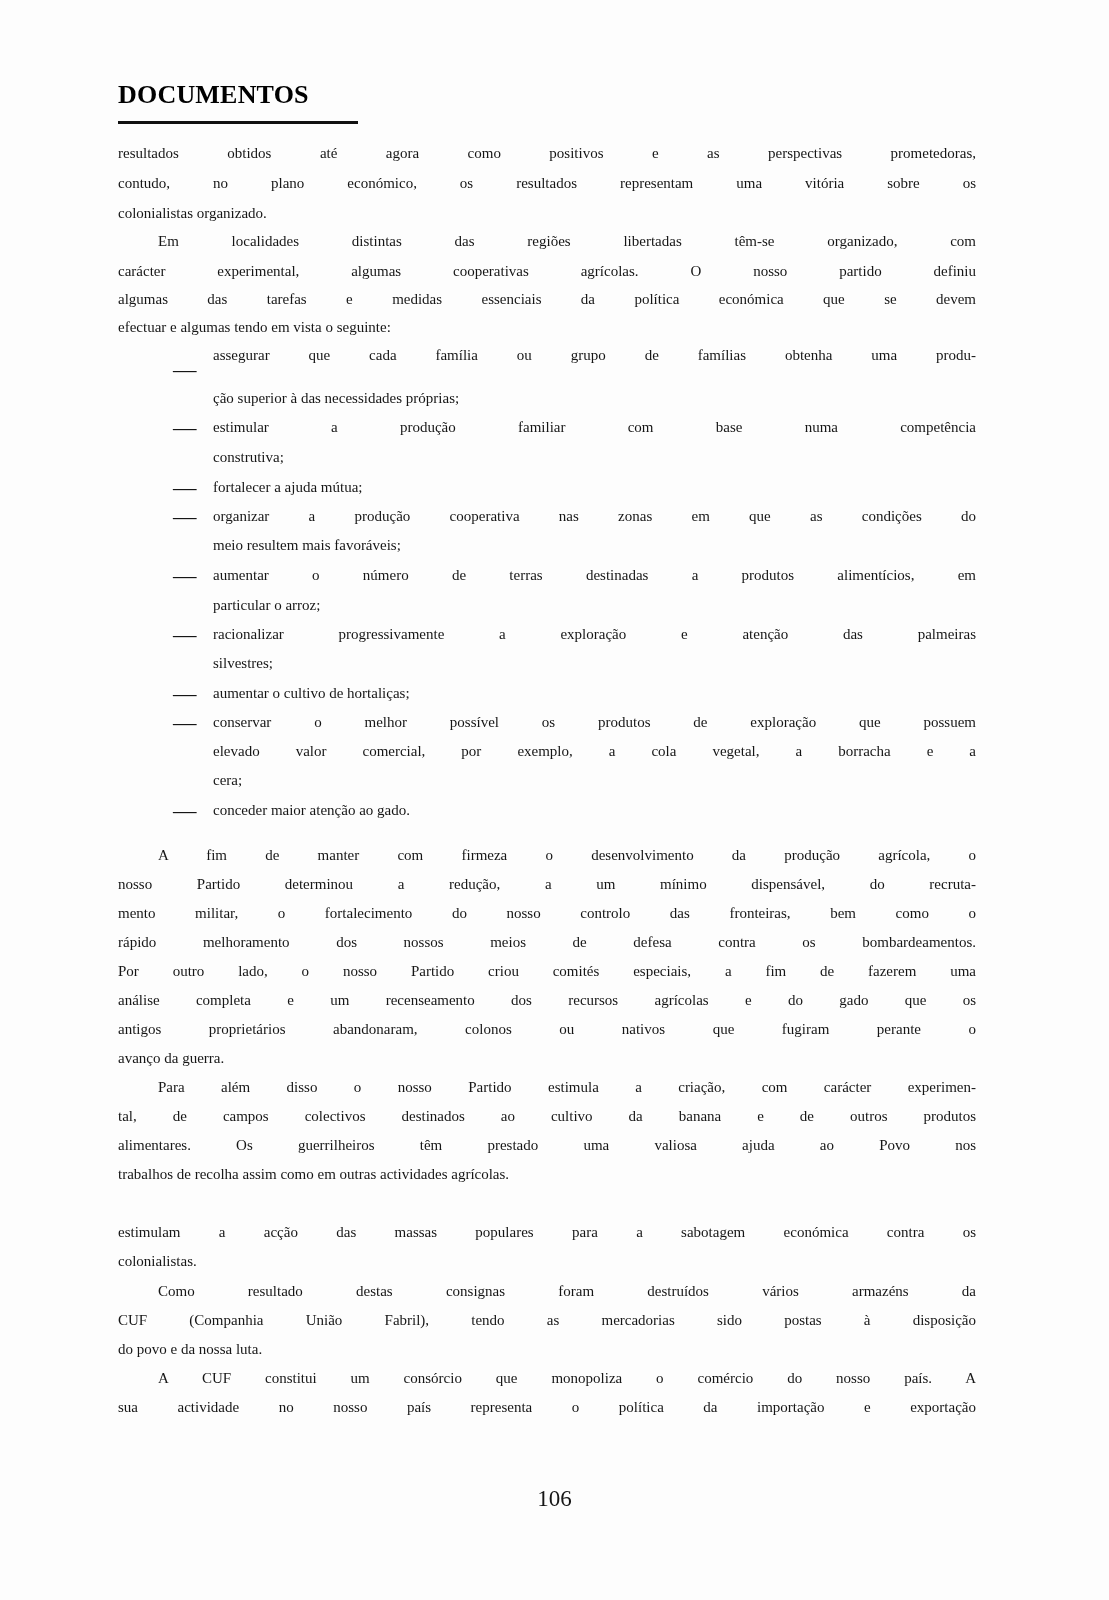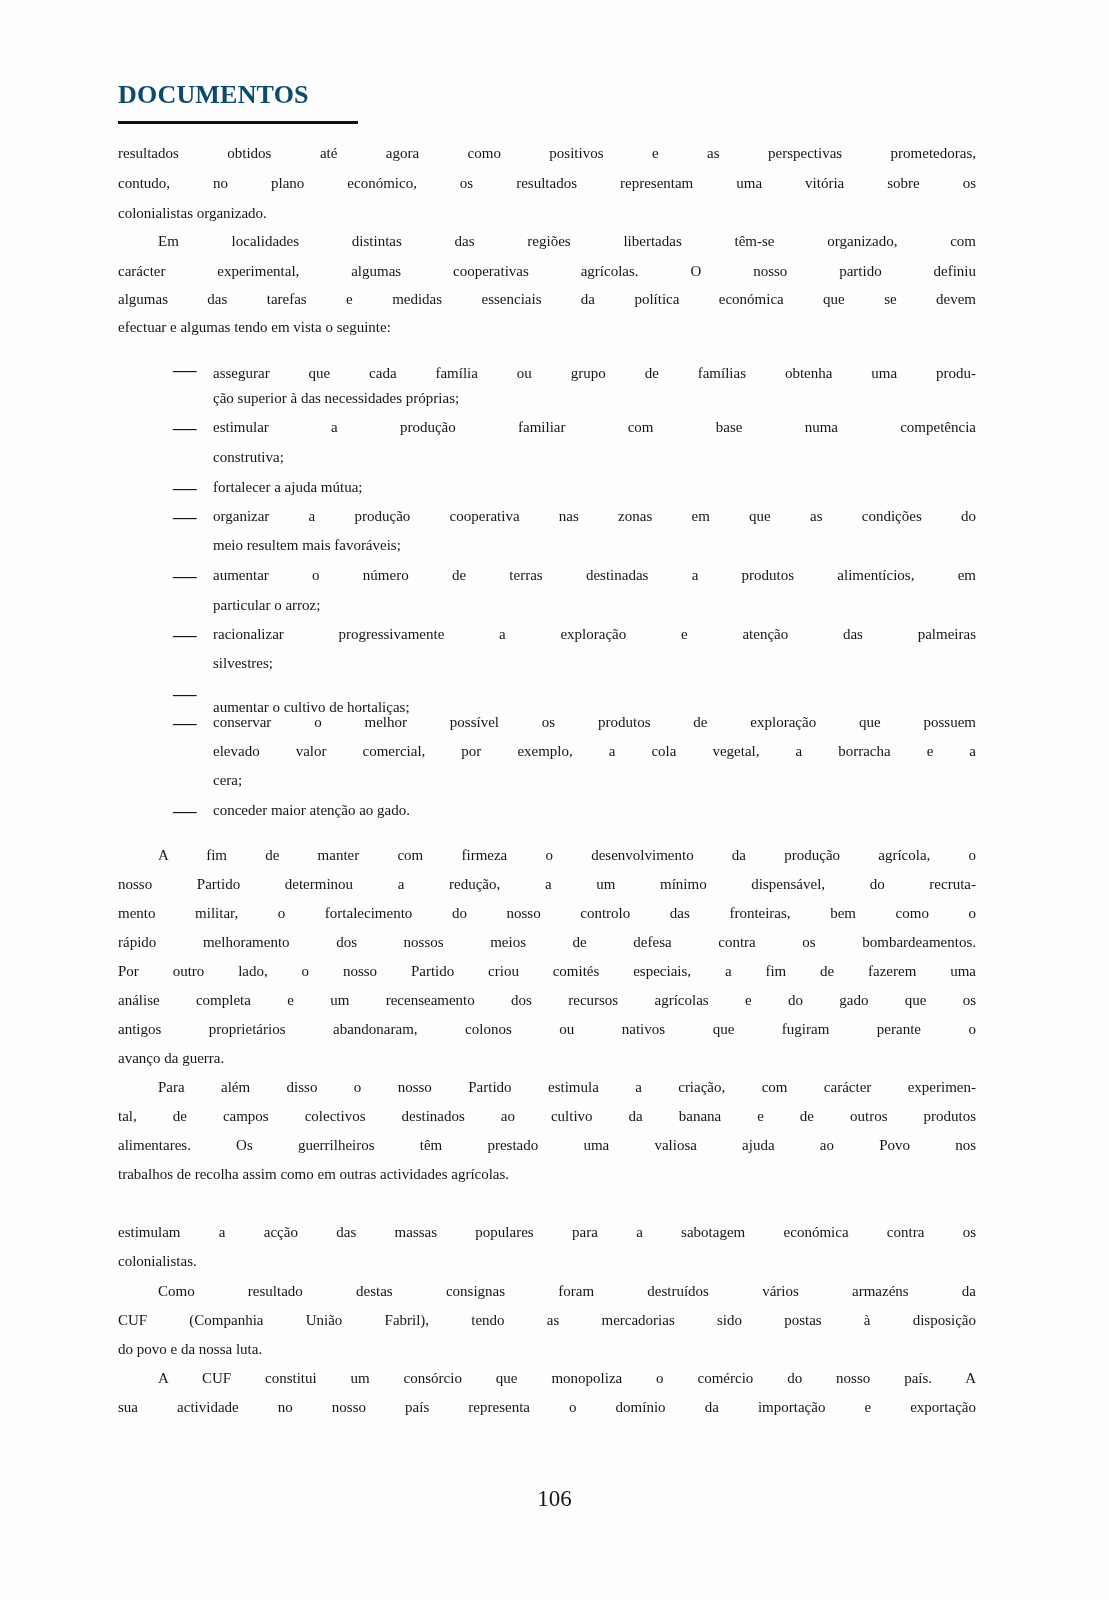--- a/index.html
+++ b/index.html
@@ -1,18 +1,18 @@
 <!DOCTYPE html>
 <html><head>
 <meta charset="utf-8">
 <style>
   html, body { margin: 0; padding: 0; background: #ffffff; }
   body { width: 1109px; height: 1600px; position: relative; overflow: hidden; }
   .page { position: absolute; left: 0; top: 0; width: 1109px; height: 1600px; background: #fdfdfd; color: #161616; font-family: "Liberation Serif", "DejaVu Serif", serif; }
-  .header { position: absolute; left: 118px; top: 80px; font-family: "Liberation Serif", serif; font-weight: bold; font-size: 26px; letter-spacing: 0.2px; color: #0c4a6e; }
+  .header { position: absolute; left: 118px; top: 80px; font-family: "Liberation Serif", serif; font-weight: bold; font-size: 26px; letter-spacing: 0.2px; color: #000000; }
   .header-rule { position: absolute; left: 118px; top: 121px; width: 240px; height: 3px; background: #111; }
   .line { position: absolute; left: 118px; width: 858px; font-size: 15px; line-height: 30px; white-space: nowrap; text-align: justify; text-align-last: justify; }
   .line.last { text-align-last: left; }
   .indent { left: 158px; width: 818px; }
   .bullet-dash { position: absolute; left: 173px; font-size: 23.5px; line-height: 30px; }
   .bline { left: 213px; width: 763px; }
   .pagenum { position: absolute; left: 0; width: 1109px; top: 1486px; text-align: center; font-size: 23px; }
 </style>
 </head>
 <body>
@@ -26,21 +26,21 @@
   <div class="line" style="top:168px">contudo, no plano económico, os resultados representam uma vitória sobre os</div>
   <div class="line last" style="top:198px">colonialistas organizado.</div>
 
   <div class="line indent" style="top:226px">Em localidades distintas das regiões libertadas têm-se organizado, com</div>
   <div class="line" style="top:284px">algumas das tarefas e medidas essenciais da política económica que se devem</div>
   <div class="line" style="top:256px">carácter experimental, algumas cooperativas agrícolas. O nosso partido definiu</div>
   <div class="line last" style="top:312px">efectuar e algumas tendo em vista o seguinte:</div>
 
   <div>
     <div class="bullet-dash" style="top:354px">—</div>
-    <div class="line bline" style="top:358px">assegurar que cada família ou grupo de famílias obtenha uma produ-</div>
+    <div class="line bline" style="top:340px">assegurar que cada família ou grupo de famílias obtenha uma produ-</div>
     <div class="line bline last" style="top:383px">ção superior à das necessidades próprias;</div>
 
     <div class="bullet-dash" style="top:412px">—</div>
     <div class="line bline" style="top:412px">estimular a produção familiar com base numa competência</div>
     <div class="line bline last" style="top:442px">construtiva;</div>
 
     <div class="bullet-dash" style="top:472px">—</div>
     <div class="line bline last" style="top:472px">fortalecer a ajuda mútua;</div>
 
     <div class="bullet-dash" style="top:501px">—</div>
@@ -49,21 +49,21 @@
 
     <div class="bullet-dash" style="top:560px">—</div>
     <div class="line bline" style="top:560px">aumentar o número de terras destinadas a produtos alimentícios, em</div>
     <div class="line bline last" style="top:590px">particular o arroz;</div>
 
     <div class="bullet-dash" style="top:619px">—</div>
     <div class="line bline" style="top:619px">racionalizar progressivamente a exploração e atenção das palmeiras</div>
     <div class="line bline last" style="top:648px">silvestres;</div>
 
     <div class="bullet-dash" style="top:678px">—</div>
-    <div class="line bline last" style="top:692px">aumentar o cultivo de hortaliças;</div>
+    <div class="line bline last" style="top:678px">aumentar o cultivo de hortaliças;</div>
 
     <div class="bullet-dash" style="top:707px">—</div>
     <div class="line bline" style="top:707px">conservar o melhor possível os produtos de exploração que possuem</div>
     <div class="line bline" style="top:736px">elevado valor comercial, por exemplo, a cola vegetal, a borracha e a</div>
     <div class="line bline last" style="top:765px">cera;</div>
 
     <div class="bullet-dash" style="top:795px">—</div>
     <div class="line bline last" style="top:795px">conceder maior atenção ao gado.</div>
   </div>
 
@@ -82,16 +82,16 @@
   <div class="line last" style="top:1159px">trabalhos de recolha assim como em outras actividades agrícolas.</div>
 
   <div class="line" style="top:1217px">estimulam a acção das massas populares para a sabotagem económica contra os</div>
   <div class="line last" style="top:1246px">colonialistas.</div>
 
   <div class="line indent" style="top:1276px">Como resultado destas consignas foram destruídos vários armazéns da</div>
   <div class="line" style="top:1305px">CUF (Companhia União Fabril), tendo as mercadorias sido postas à disposição</div>
   <div class="line last" style="top:1334px">do povo e da nossa luta.</div>
 
   <div class="line indent" style="top:1363px">A CUF constitui um consórcio que monopoliza o comércio do nosso país. A</div>
-  <div class="line" style="top:1392px">sua actividade no nosso país representa o domínio da importação e exportação</div>
+  <div class="line" style="top:1392px">sua actividade no nosso país representa o política da importação e exportação</div>
 
   <div class="pagenum">106</div>
 </div>
 
 </body></html>

